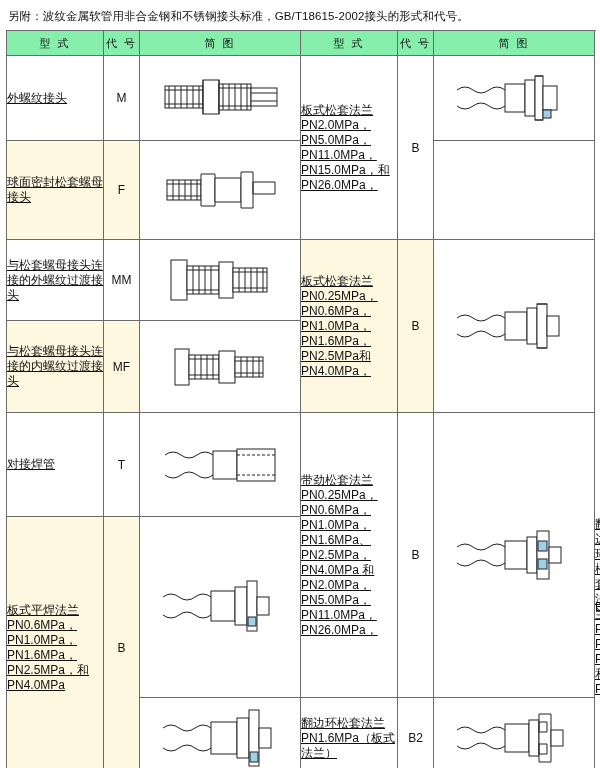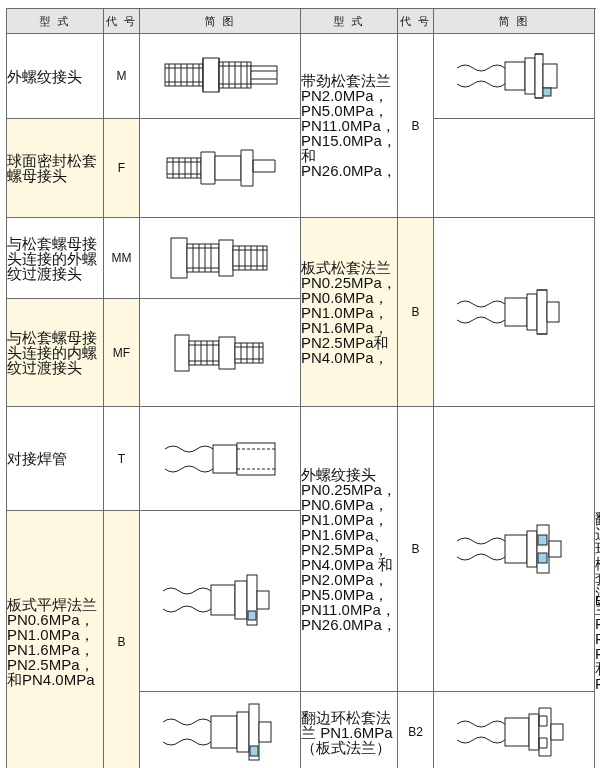--- a/index.html
+++ b/index.html
@@ -28,31 +28,32 @@
     table-layout:fixed;
     width:588px;
     border:1px solid #6b6b6b;
   }
   table.main td, table.main th{
     border:1px solid #6b6b6b;
     padding:0;
     vertical-align:middle;
   }
   thead th{
-    background:#e5e5e5;
+    background:#86efac;
     font-weight:normal;
     font-size:11px;
     height:24px;
     letter-spacing:2px;
   }
   .cell-text{
-    font-size:15px;
+    font-size:12px;
     line-height:15px;
     padding:4px 5px;
     box-sizing:border-box;
+    text-decoration:underline;
   }
   .code{
     text-align:center;
     font-size:12px;
   }
   .yellow{ background:#fdf8df; }
   .white{ background:#ffffff; }
   .figcell{
     background:#ffffff;
     text-align:center;
@@ -65,20 +66,21 @@
   
   col.c-type{width:97px;}
   col.c-code{width:36px;}
   col.c-fig{width:161px;}
 </style>
 </head>
 <body>
 
 <div class="page">
 
+  <div class="title">另附：波纹金属软管用非合金钢和不锈钢接头标准，GB/T18615-2002接头的形式和代号。</div>
 
   <table class="main">
     <colgroup>
       <col class="c-type">
         <col class="c-code">
         <col class="c-fig">
       <col class="c-type">
         <col class="c-code">
         <col class="c-fig">
     </colgroup>
@@ -105,21 +107,21 @@
               <rect x="74" y="24" width="32" height="26" fill="#fff"></rect>
               <rect x="106" y="28" width="26" height="18" fill="#fff"></rect>
               <path d="M20 30 H58 M20 44 H58 M24 26 V48 M30 26 V48 M36 26 V48 M42 26 V48 M48 26 V48 M54 26 V48"></path>
               <path d="M74 28 H106 M74 46 H106 M78 24 V50 M84 24 V50 M90 24 V50 M96 24 V50 M102 24 V50"></path>
               <path d="M106 33 H132 M106 41 H132"></path>
               <path d="M58 20 L58 54 M74 20 L74 54"></path>
             </g>
           </svg>
         </td>
 
-        <td class="cell-text white" rowspan="2" style="height:170px">带劲松套法兰 PN2.0MPa，PN5.0MPa，PN11.0MPa，PN15.0MPa，和 PN26.0MPa，</td>
+        <td class="cell-text white" rowspan="2" style="height:170px">板式松套法兰 PN2.0MPa，PN5.0MPa，PN11.0MPa，PN15.0MPa，和 PN26.0MPa，</td>
         <td class="code white" rowspan="2">B</td>
         <td class="figcell">
           <svg class="fig" width="150" height="76" viewBox="0 0 150 76">
             <g fill="none" stroke="#222" stroke-width="1">
               <path d="M18 30 q8 -6 16 0 q8 6 16 0 q8 -6 16 0"></path>
               <path d="M18 46 q8 6 16 0 q8 -6 16 0 q8 6 16 0"></path>
               <rect x="66" y="24" width="20" height="28" fill="#fff"></rect>
               <rect x="86" y="20" width="10" height="36" fill="#fff"></rect>
               <rect x="96" y="16" width="8" height="44" fill="#fff"></rect>
               <rect x="104" y="26" width="14" height="24" fill="#fff"></rect>
@@ -174,21 +176,21 @@
               <rect x="88" y="22" width="10" height="36" fill="#fff"></rect>
               <rect x="98" y="18" width="10" height="44" fill="#fff"></rect>
               <rect x="108" y="30" width="12" height="20" fill="#fff"></rect>
               <path d="M98 18 H108 M98 62 H108"></path>
             </g>
           </svg>
         </td>
       </tr>
 
       <tr>
-        <td class="cell-text yellow" style="height:108px">与松套螺母接头连接的内螺纹过渡接头</td>
+        <td class="cell-text yellow" style="height:92px">与松套螺母接头连接的内螺纹过渡接头</td>
         <td class="code yellow">MF</td>
         <td class="figcell">
           <svg class="fig" width="150" height="80" viewBox="0 0 150 80">
             <g fill="none" stroke="#222" stroke-width="1">
               <rect x="30" y="22" width="14" height="36" fill="#fff"></rect>
               <rect x="44" y="28" width="30" height="24" fill="#fff"></rect>
               <rect x="74" y="24" width="16" height="32" fill="#fff"></rect>
               <rect x="90" y="30" width="28" height="20" fill="#fff"></rect>
               <path d="M44 32 H74 M44 48 H74 M50 28 V52 M56 28 V52 M62 28 V52 M68 28 V52"></path>
               <path d="M90 34 H118 M90 46 H118 M96 30 V50 M102 30 V50 M108 30 V50 M114 30 V50"></path>
@@ -205,21 +207,21 @@
             <g fill="none" stroke="#222" stroke-width="1">
               <path d="M20 30 q8 -6 16 0 q8 6 16 0 q8 -6 16 0"></path>
               <path d="M20 50 q8 6 16 0 q8 -6 16 0 q8 6 16 0"></path>
               <rect x="68" y="26" width="24" height="28" fill="#fff"></rect>
               <rect x="92" y="24" width="38" height="32" fill="#fff"></rect>
               <path d="M92 30 H130 M92 50 H130" stroke-dasharray="3 2"></path>
             </g>
           </svg>
         </td>
 
-        <td class="cell-text white" rowspan="2" style="height:92px">外螺纹接头 PN0.25MPa，PN0.6MPa，PN1.0MPa，PN1.6MPa、PN2.5MPa，PN4.0MPa 和PN2.0MPa，PN5.0MPa，PN11.0MPa，PN26.0MPa，</td>
+        <td class="cell-text white" rowspan="2" style="height:92px">带劲松套法兰 PN0.25MPa，PN0.6MPa，PN1.0MPa，PN1.6MPa、PN2.5MPa，PN4.0MPa 和PN2.0MPa，PN5.0MPa，PN11.0MPa，PN26.0MPa，</td>
         <td class="code white" rowspan="2">B</td>
         <td class="figcell" rowspan="2">
           <svg class="fig" width="150" height="80" viewBox="0 0 150 80">
             <g fill="none" stroke="#222" stroke-width="1">
               <path d="M18 32 q8 -6 16 0 q8 6 16 0 q8 -6 16 0"></path>
               <path d="M18 48 q8 6 16 0 q8 -6 16 0 q8 6 16 0"></path>
               <rect x="66" y="26" width="22" height="28" fill="#fff"></rect>
               <rect x="88" y="22" width="10" height="36" fill="#fff"></rect>
               <rect x="98" y="16" width="12" height="48" fill="#fff"></rect>
               <rect x="99" y="26" width="9" height="10" fill="#9fd2e8"></rect>

